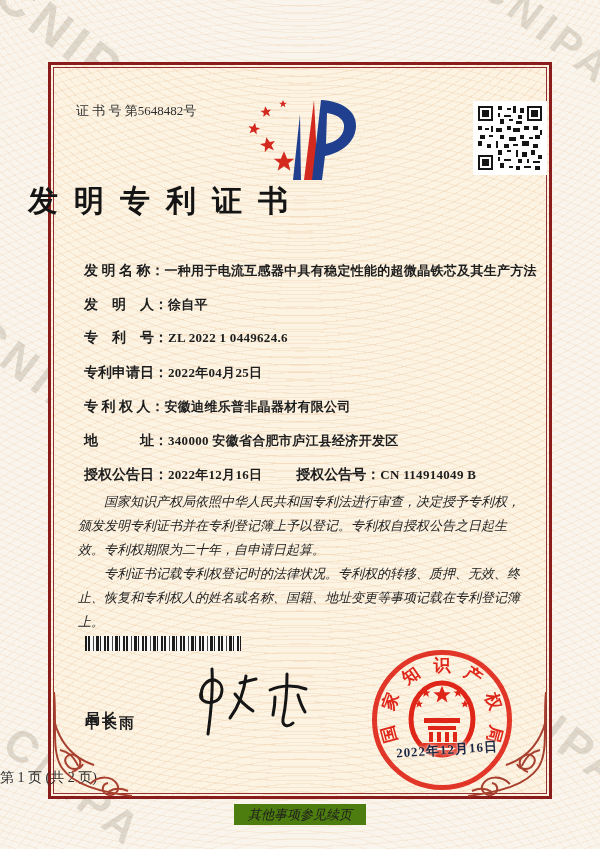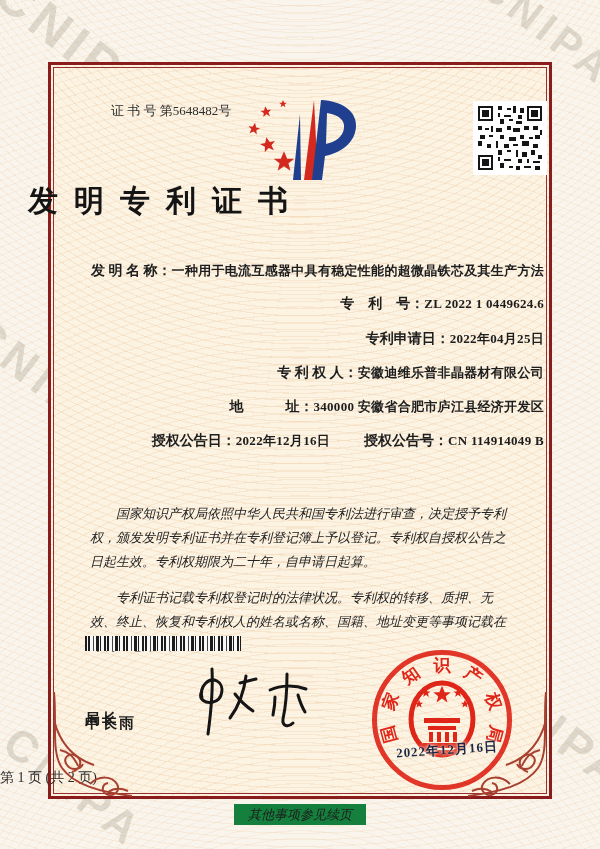--- a/index.html
+++ b/index.html
@@ -24,34 +24,34 @@
   }
   .frame{
     position:absolute; left:48px; top:62px; width:504px; height:737px;
     border:3px solid #8a1c1c; z-index:2; box-sizing:border-box;
     background:
       repeating-radial-gradient(150% 120% at 50% -40%, rgba(228,176,122,.20) 0 1px, transparent 1px 6px),
       repeating-radial-gradient(150% 120% at 50% 140%, rgba(228,176,122,.16) 0 1px, transparent 1px 7px),
       #fcf3e3;
   }
   .frame-inner{position:absolute; inset:2px; border:1px solid #963030; pointer-events:none;}
-  .cert-no{position:absolute; left:76px; top:102px; z-index:4; font-size:13px; color:#2e2e2e;margin-left:35px;}
+  .cert-no{position:absolute; left:76px; top:102px; z-index:4; font-size:13px; color:#2e2e2e;}
   .logo{position:absolute; left:238px; top:98px; width:122px; height:84px; z-index:4;}
   .qr{position:absolute; left:473px; top:101px; width:74px; height:74px; background:#fff; padding:5px; box-sizing:border-box; z-index:4;}
   .qr svg{width:100%; height:100%; display:block;}
   .title{position:absolute; left:12px; top:181px; width:100%; text-align:left; z-index:4;
     font-size:30px; font-weight:bold; letter-spacing:16px; text-indent:16px; color:#141414;}
   .fields{position:absolute; left:84px; top:253px; width:460px; z-index:4;}
-  .field-row{display:flex; align-items:baseline; height:22px; margin-bottom:12px; white-space:nowrap;justify-content:flex-end;}
+  .field-row{display:flex; align-items:baseline; height:22px; margin-bottom:12px; white-space:nowrap;}
   .field-label{font-weight:bold; font-size:14px; flex:0 0 auto;}
   .field-value{font-weight:bold; font-size:13px; letter-spacing:.3px;margin-top:9px;}
   .field-label2{font-weight:bold; font-size:14px; margin-left:34px;}
   .body-text{position:absolute; left:78px; top:490px; width:452px; z-index:4;
     font-style:italic; font-size:13px; line-height:1.85; color:#222;}
-  .body-text p{margin:12px; text-indent:2em;}
+  .body-text p{margin:0; text-indent:2em;}
   .barcode{position:absolute; left:85px; top:636px; width:156px; height:15px; z-index:4;
     background:repeating-linear-gradient(90deg,
       #1c1c1c 0 2px,#f8f8f8 2px 3px,#1c1c1c 3px 5px,#f8f8f8 5px 8px,
       #444 8px 9px,#f8f8f8 9px 11px,#1c1c1c 11px 14px,#f8f8f8 14px 15px,
       #1c1c1c 15px 16px,#f8f8f8 16px 19px);}
   .sig-role{position:absolute; left:85px; top:688px; z-index:4; font-size:15px; font-weight:bold;
     font-family:"Liberation Sans","DejaVu Sans",sans-serif; letter-spacing:2px;margin-top:22px;}
   .sig-name{position:absolute; left:85px; top:714px; z-index:4; font-size:15px; font-weight:bold;
     font-family:Liberation Sans, sans-serif; letter-spacing:2px;}
   .signature-svg{position:absolute; left:178px; top:664px; width:156px; height:76px; z-index:4;}
@@ -59,21 +59,21 @@
     border:5px solid rgba(227,40,28,.92); border-radius:50%; box-sizing:border-box;
     mix-blend-mode:multiply;}
   .seal-char{position:absolute; left:50%; top:50%; width:18px; height:18px; margin:-9px 0 0 -9px;
     text-align:center; font-size:17px; font-weight:bold; color:#e3281c; line-height:18px;}
   .seal-emblem{position:absolute; left:50%; top:50%; width:72px; height:82px; margin:-42px 0 0 -36px;}
   .seal-date{position:absolute; left:-6px; top:86px; width:152px; text-align:center; z-index:6;
     font-size:13px; font-weight:bold; color:#1c2a4e; letter-spacing:1px;
     transform:rotate(-4deg); text-shadow:0 0 3px #fff,0 0 5px #fff;}
   .page-number{position:absolute; left:0; top:769px; width:100%; text-align:left; z-index:4; font-size:14px; color:#2b2b2b;}
   .footer-note{position:absolute; left:0; top:806px; width:100%; text-align:center; z-index:4; font-size:13px; font-style:italic;}
-  .footer-note span{background:#15803d; padding:3px 14px;}
+  .footer-note span{background:#4d7c0f; padding:3px 14px;}
   .flourish{position:absolute; z-index:6; width:92px; height:112px;}
   .flourish.left{left:42px; top:692px;}
   .flourish.right{left:466px; top:692px; transform:scaleX(-1);}
 </style>
 </head>
 <body>
 
 <div class="page">
 
   <div class="watermark" style="left:-18px; top:14px; font-size:52px;">CNIPA</div>
@@ -169,20 +169,24 @@
   </div>
 
   <div class="title">发明专利证书</div>
 
   <div class="fields">
     <div class="field-row">
       <span class="field-label">发 明 名 称：</span>
       <span class="field-value">一种用于电流互感器中具有稳定性能的超微晶铁芯及其生产方法</span>
     </div>
     <div class="field-row">
+      <span class="field-label">发　明　人：</span>
+      <span class="field-value">徐自平</span>
+    </div>
+    <div class="field-row">
       <span class="field-label">专　利　号：</span>
       <span class="field-value">ZL 2022 1 0449624.6</span>
     </div>
     <div class="field-row">
       <span class="field-label">专利申请日：</span>
       <span class="field-value">2022年04月25日</span>
     </div>
     <div class="field-row">
       <span class="field-label">专 利 权 人：</span>
       <span class="field-value">安徽迪维乐普非晶器材有限公司</span>

